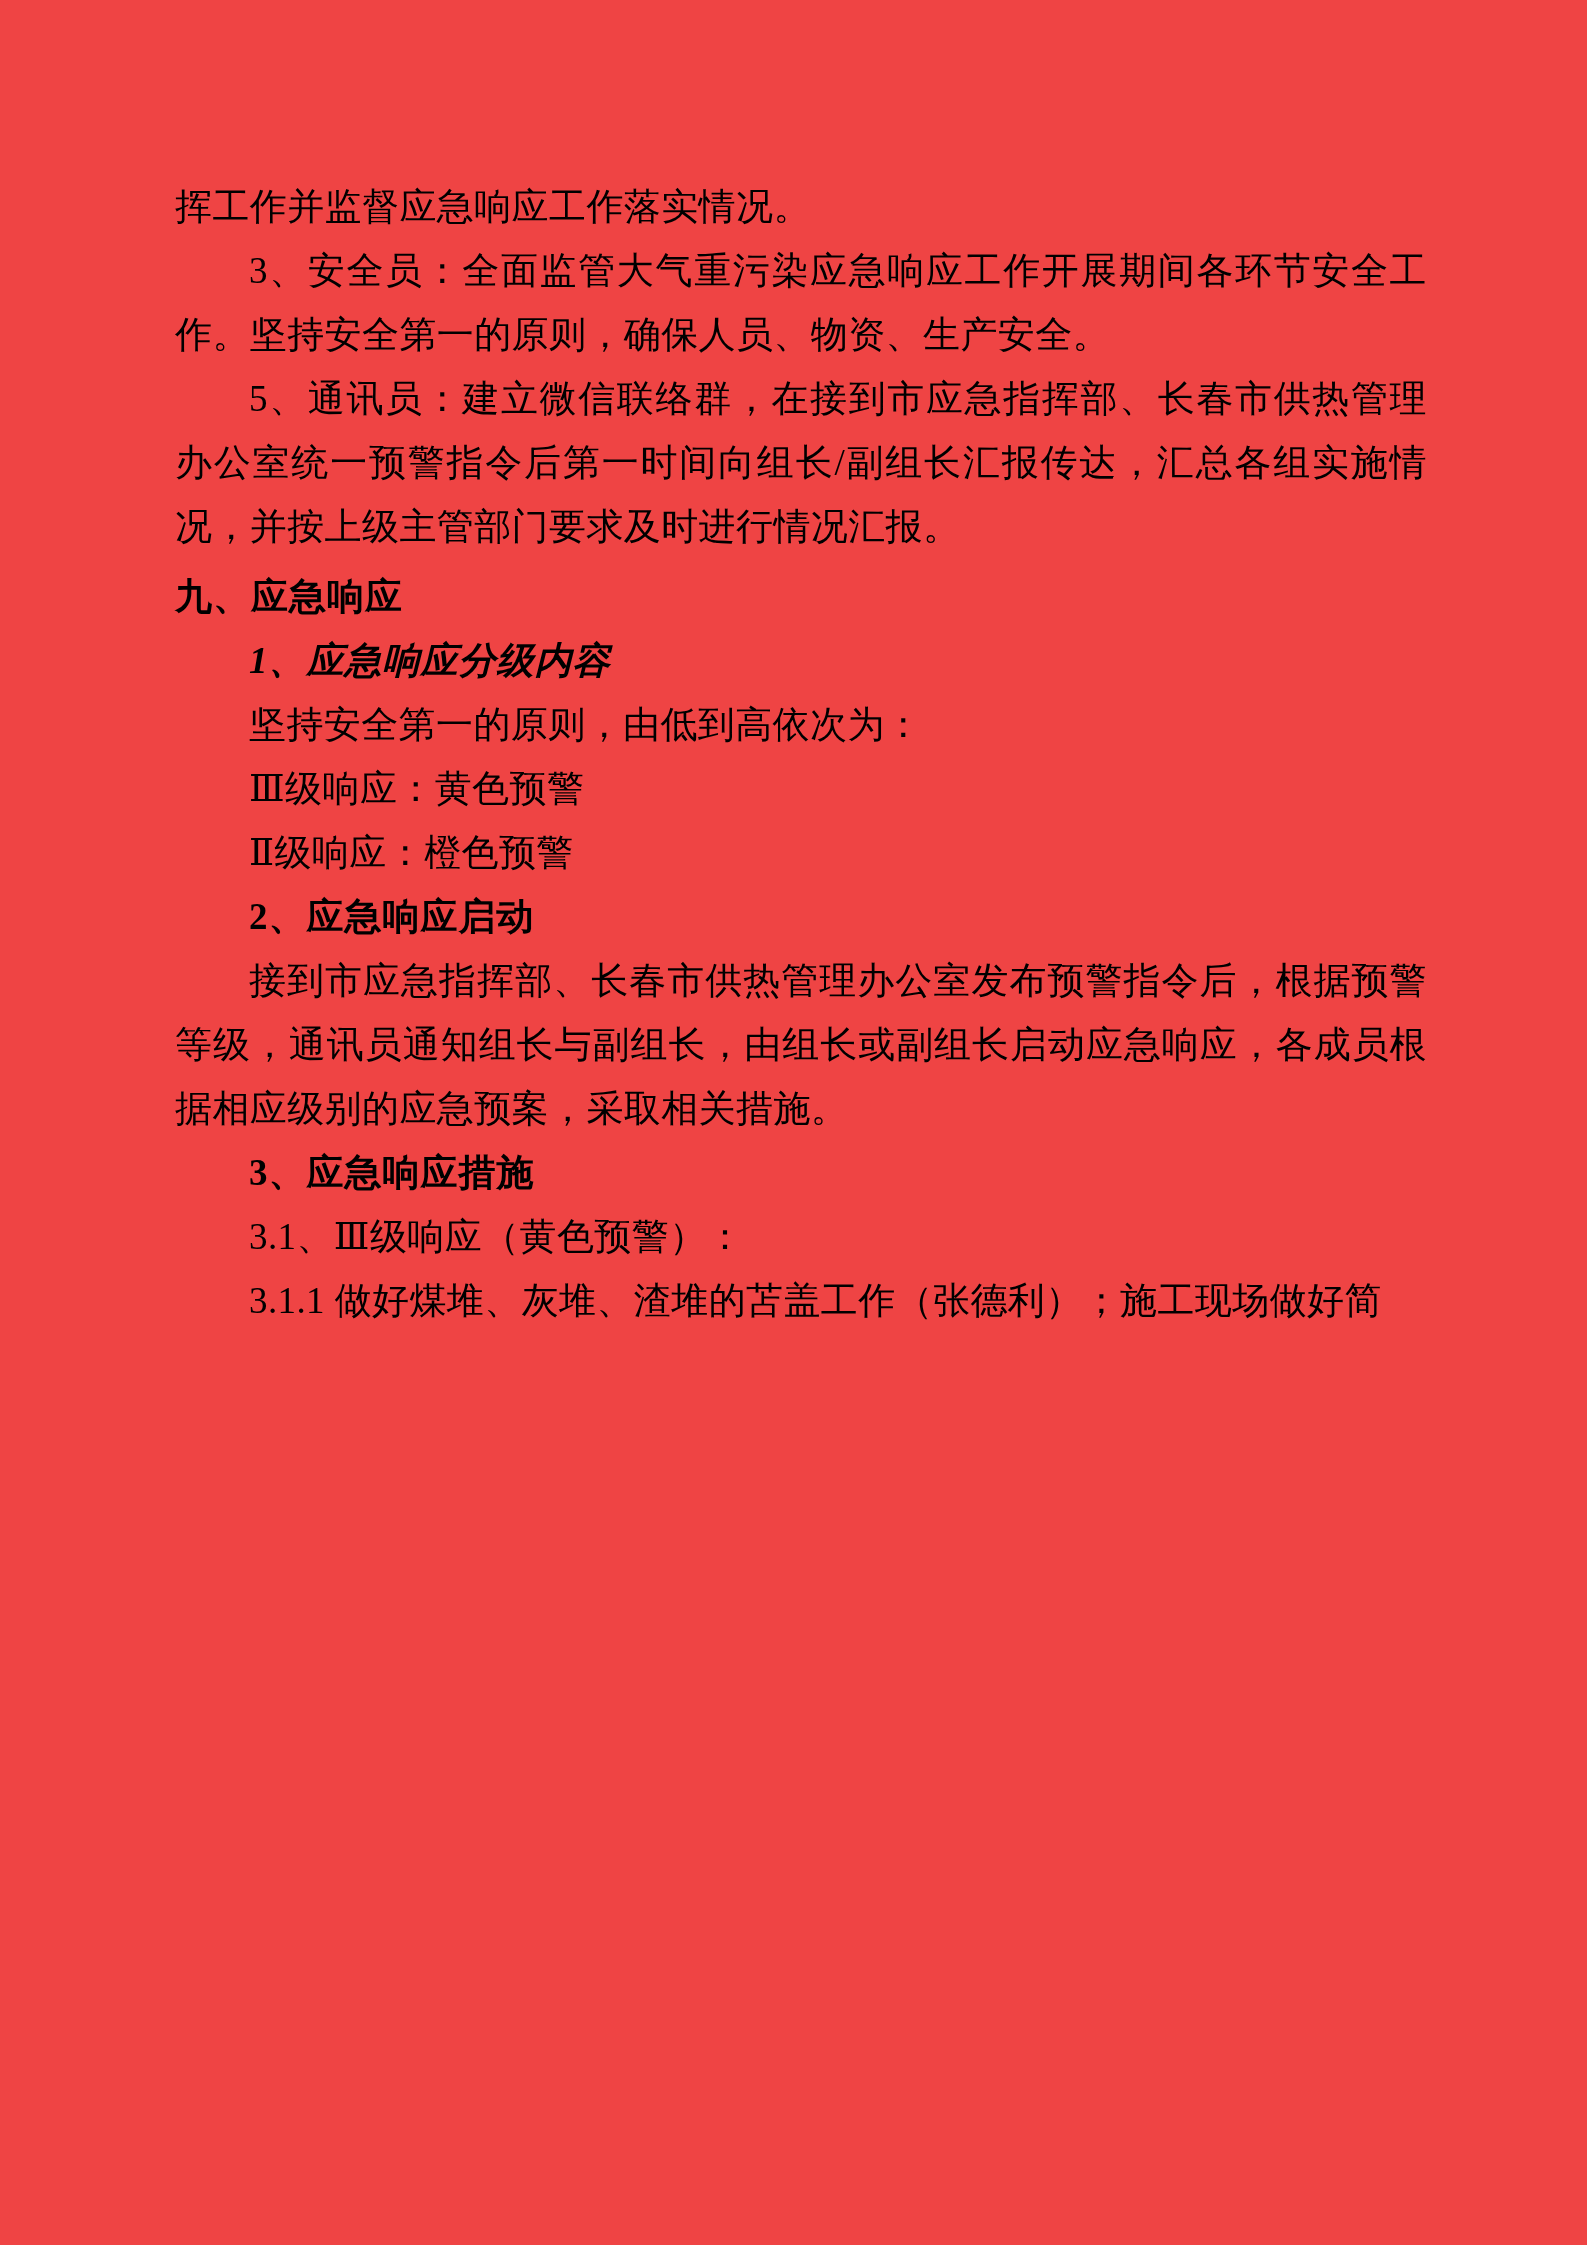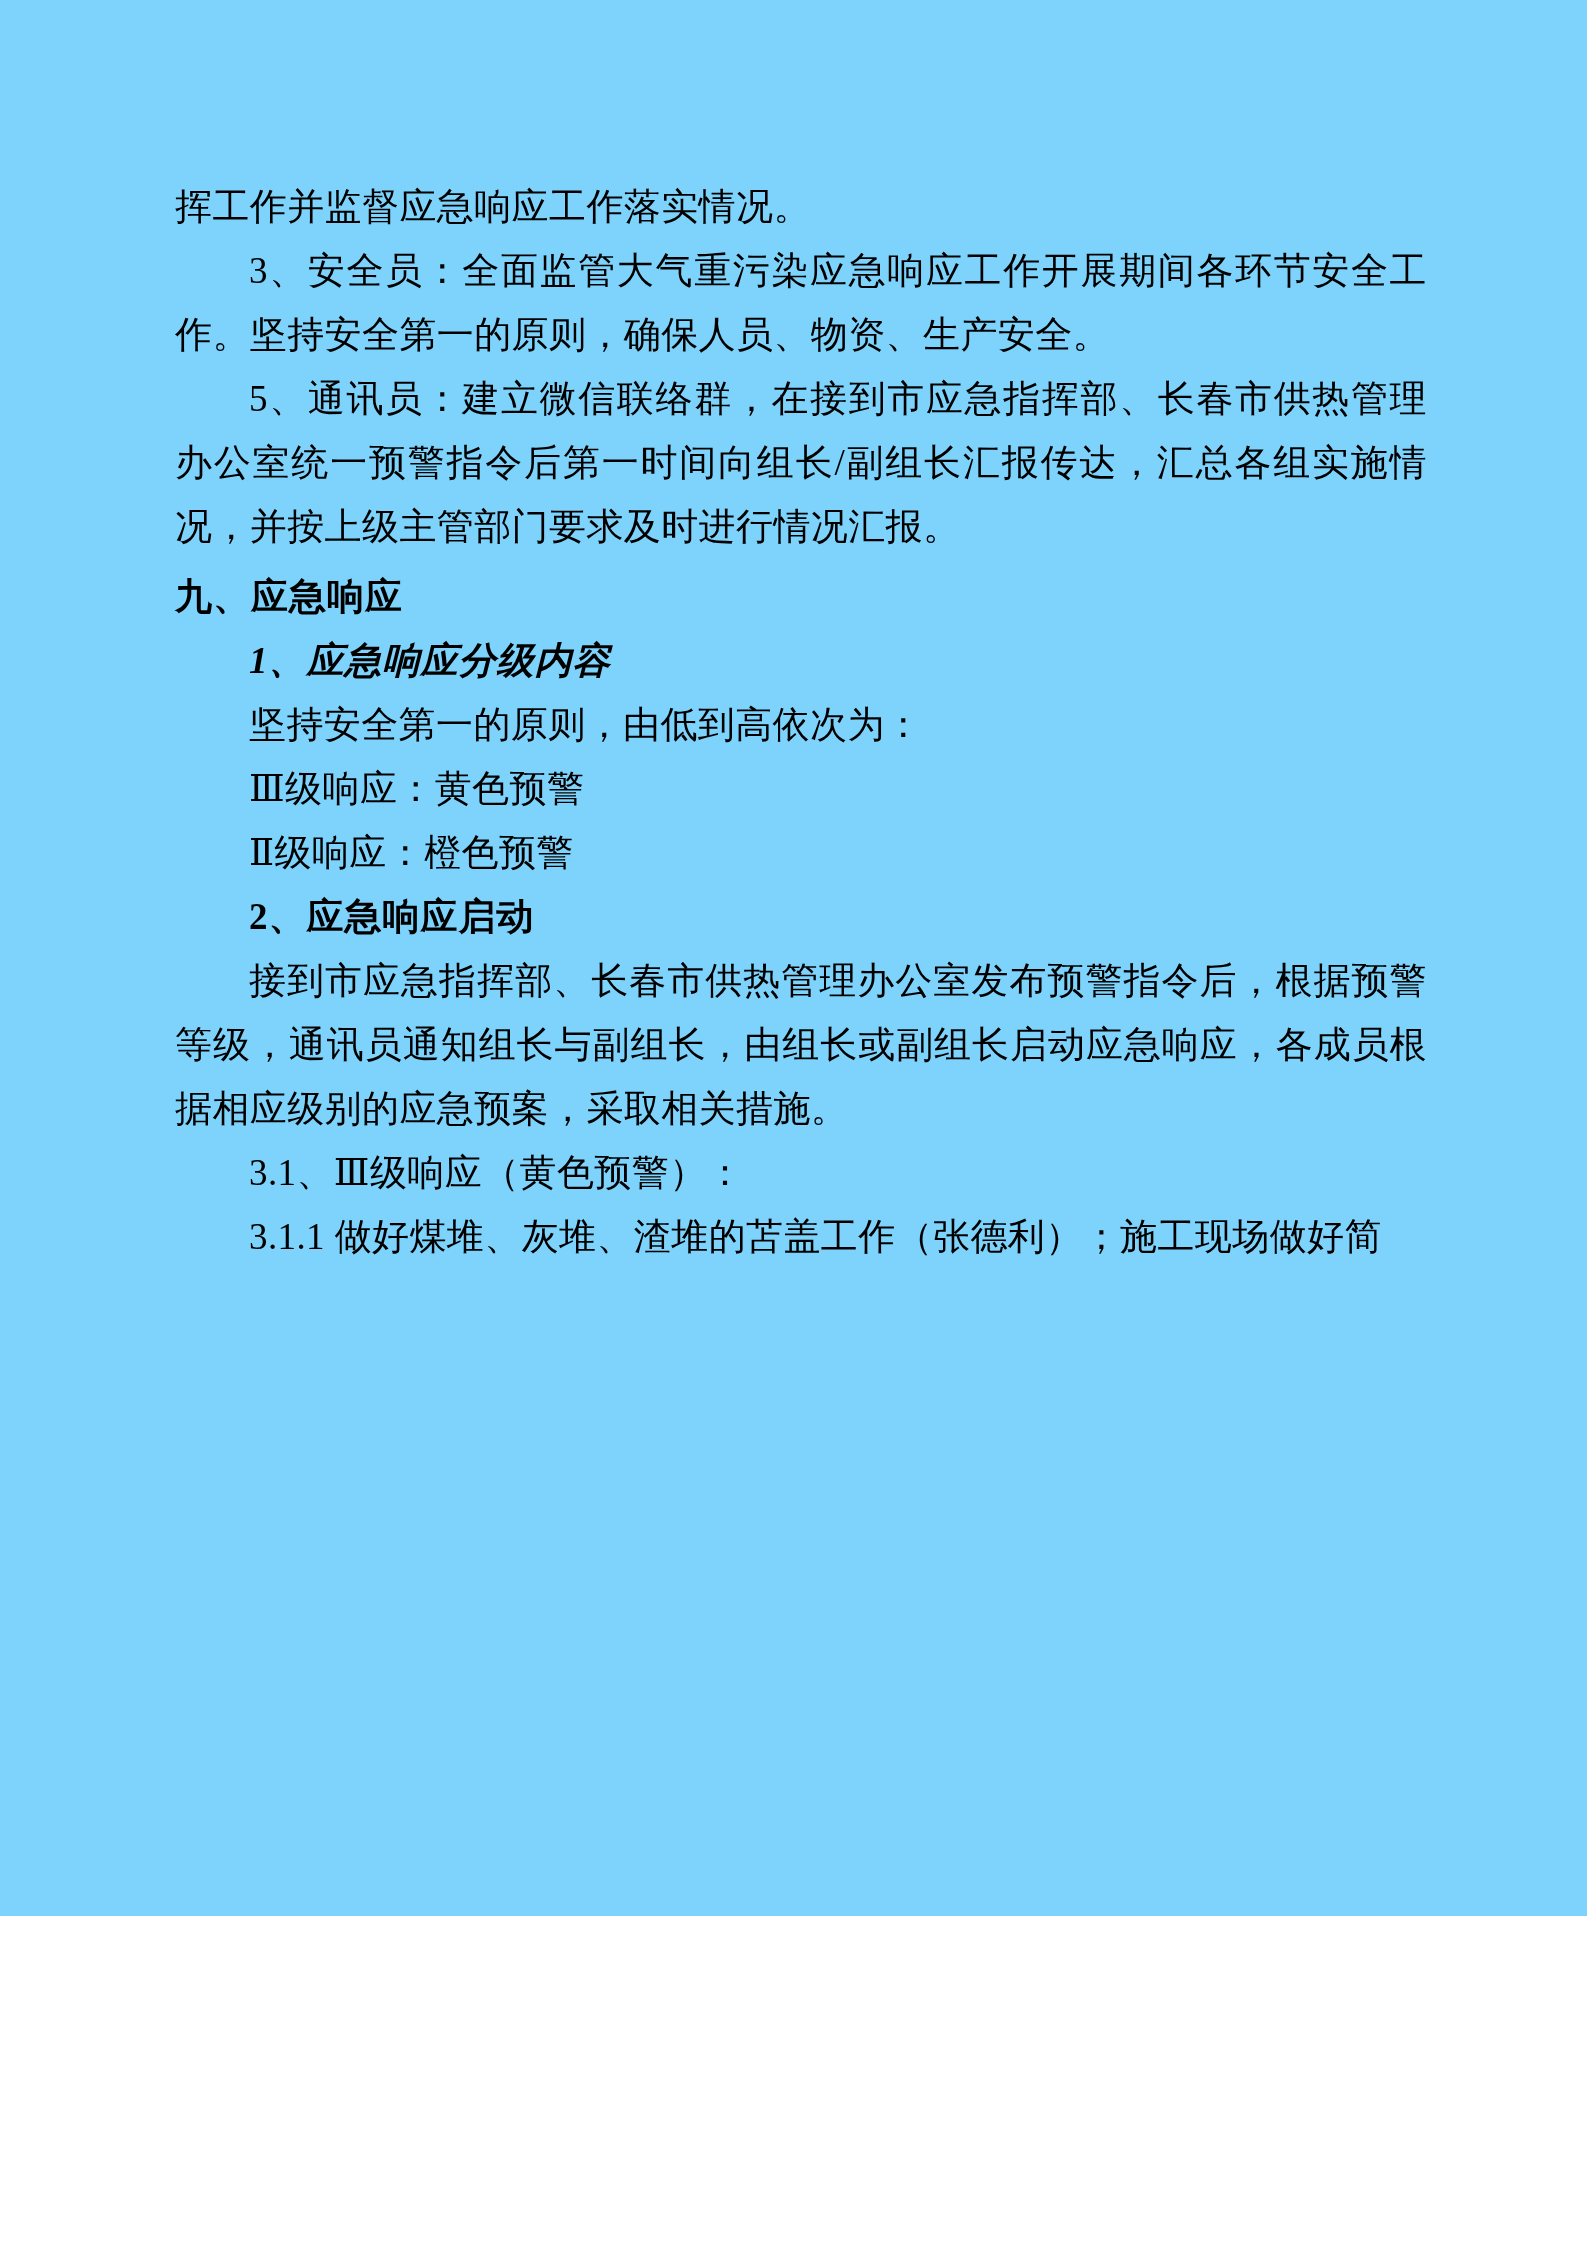--- a/index.html
+++ b/index.html
@@ -10,22 +10,22 @@
   body {
     width: 1587px;
     height: 2245px;
     font-family: "Liberation Serif", "DejaVu Serif", serif;
     color: #000000;
     overflow: hidden;
   }
   .page {
     position: relative;
     width: 1587px;
-    height: 1916px;
-    background: #7dd3fc;
+    height: 2245px;
+    background: #ef4444;
     box-sizing: border-box;
     padding: 175px 160px 0 175px;
   }
   .doc-body {
     font-size: 37px;
     line-height: 1.73;
     letter-spacing: 0.4px;
     text-align: justify;
     text-justify: inter-ideograph;
   }
@@ -77,19 +77,20 @@
 
     <p class="para">Ⅲ级响应：黄色预警</p>
 
     <p class="para">Ⅱ级响应：橙色预警</p>
 
 
     <p class="heading3">2、应急响应启动</p>
 
     <p class="para">接到市应急指挥部、长春市供热管理办公室发布预警指令后，根据预警等级，通讯员通知组长与副组长，由组长或副组长启动应急响应，各成员根据相应级别的应急预案，采取相关措施。</p>
 
+    <p class="heading3">3、应急响应措施</p>
 
     <p class="para">3.1、Ⅲ级响应（黄色预警）：</p>
 
     <p class="para">3.1.1 做好煤堆、灰堆、渣堆的苫盖工作（张德利）；施工现场做好简</p>
 
   </div>
 </div>
 
 </body></html>

